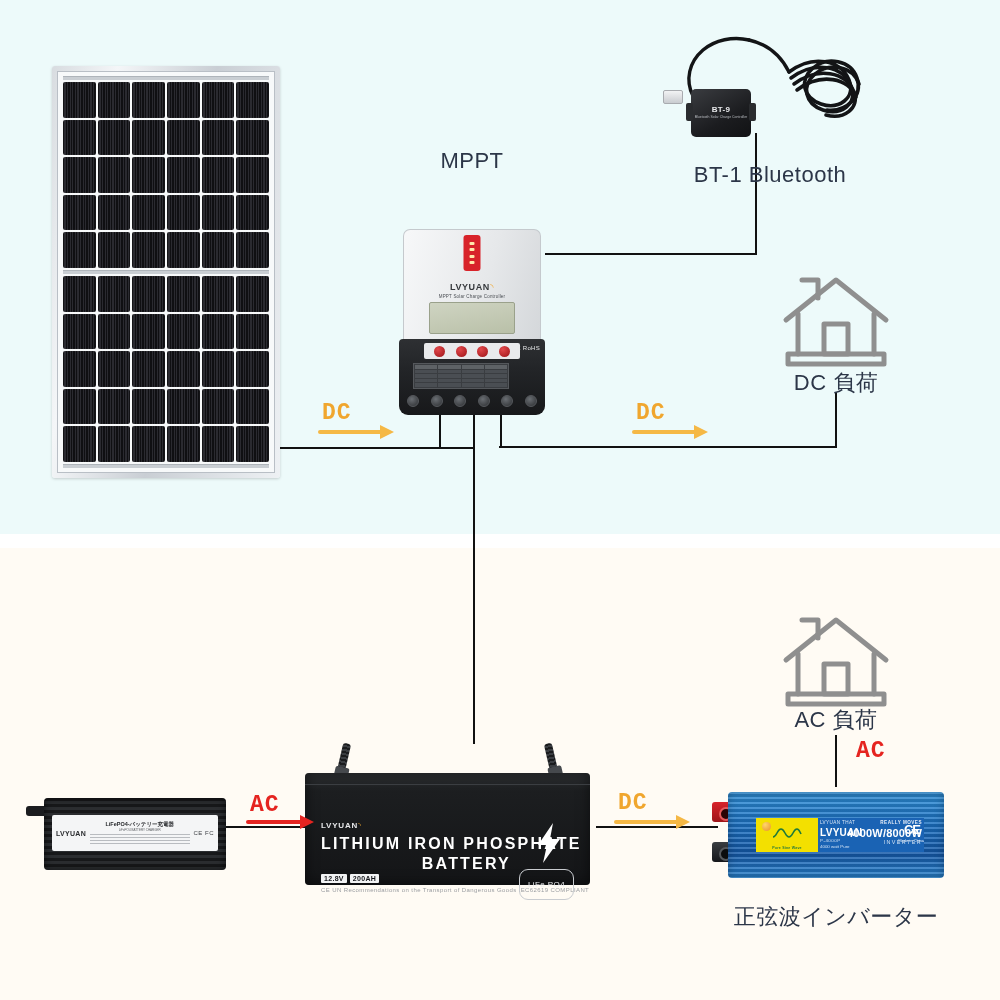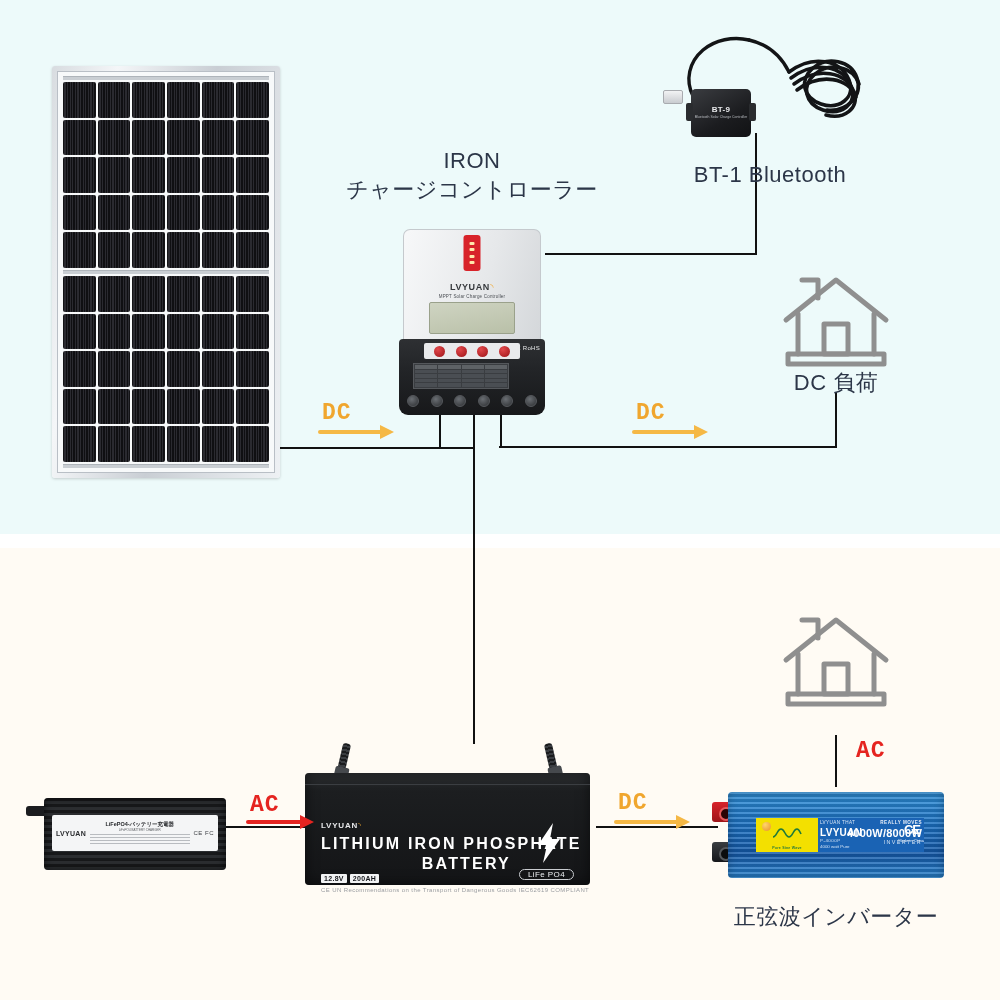--- a/index.html
+++ b/index.html
@@ -212,21 +212,21 @@
     color:#ffffff; letter-spacing:2.2px; }
   #bat-title2 { position:absolute; left:16px; top:82px; width:190px; text-align:right;
     font-size:16px; font-weight:bold; color:#ffffff; letter-spacing:2.2px; }
   #bat-spec { position:absolute; left:16px; top:101px; display:flex; gap:3px; }
   #bat-spec span { background:#f2f3f4; color:#15161a; font-size:7px; font-weight:bold;
     padding:1px 3px; border-radius:1px; letter-spacing:.3px; }
   #bat-certs { position:absolute; left:16px; top:114px; font-size:6px; color:#9a9da1; letter-spacing:.4px; }
   #bat-bolt { position:absolute; right:26px; top:50px; width:30px; height:40px; }
   #bat-lifepo {
     position:absolute; right:16px; top:96px;
-    border:1px solid #c9ccd0; border-radius:9px; padding:0 8px;
+    border:1px solid #c9ccd0; border-radius:9px; padding:10px 8px;
     font-size:8px; color:#eceef0; letter-spacing:.4px;
   }
 
   
   #inverter-unit { position:absolute; left:712px; top:792px; width:248px; height:86px; }
   #inv-body {
     position:absolute; left:16px; top:0; width:216px; height:86px;
     background:
       repeating-linear-gradient(180deg, rgba(255,255,255,.16) 0 2px, rgba(0,0,0,.14) 2px 5px),
       linear-gradient(180deg,#2f8fd8 0%,#1b6fc0 40%,#1559a8 72%,#2b86d2 100%);
@@ -424,22 +424,21 @@
         <div class="p"></div>
         <div class="p"></div>
         <div class="p"></div>
         <div class="p"></div>
         <div class="p"></div>
         <div class="p"></div>
       </div>
     </div>
   </div>
   <div class="lbl" style="left:332px; top:146px; width:280px;">
-    <div>IRON</div>
-    <div>チャージコントローラー</div>
+    <div>MPPT</div>
   </div>
 
   <div id="bt1-module">
     <svg id="bt1-svg" viewBox="0 0 215 115">
       <g fill="none" stroke="#131416" stroke-width="3.4" stroke-linecap="round">
         <path d="M30,62 C22,46 26,28 40,16 C52,6 70,2 86,6"></path>
         <path d="M86,6 C104,10 118,22 126,38"></path>
       </g>
       <g fill="none" stroke="#131416" stroke-width="3.6" stroke-linecap="round">
         <path d="M126,38 C150,20 178,26 186,46 C193,64 176,76 158,70 C140,64 136,46 150,34 C164,22 188,26 194,44 C200,62 184,78 164,76"></path>
@@ -475,20 +474,21 @@
   <svg class="house-icon" viewBox="0 0 112 104" style="left:780px; top:608px;">
     <g fill="none" stroke="#8f8f8f" stroke-width="5" stroke-linejoin="round" stroke-linecap="round">
       <path d="M22,12 L38,12 L38,30"></path>
       <path d="M6,52 L56,12 L106,52"></path>
       <path d="M18,46 L18,86"></path>
       <path d="M94,46 L94,86"></path>
       <rect x="44" y="56" width="24" height="30"></rect>
       <rect x="8" y="86" width="96" height="10"></rect>
     </g>
   </svg>
+  <div class="lbl" style="left:760px; top:705px; width:152px;">AC 負荷</div>
 
   <div id="charger-unit">
     <div id="charger-cord"></div>
     <div id="charger-body">
       <div id="charger-label">
         <div class="brand">LVYUAN</div>
         <div class="mid">
           <div class="t1">LiFePO4-バッテリー充電器</div>
           <div class="t2">LiFePO4 BATTERY CHARGER</div>
           <div class="bars"></div>

